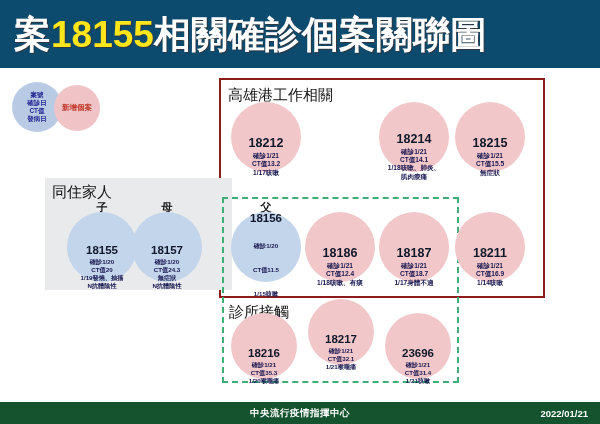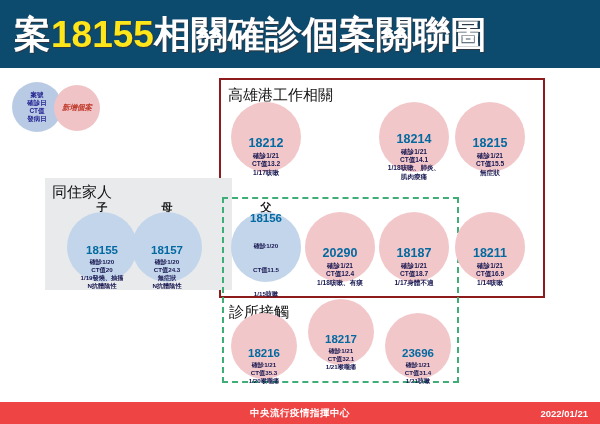--- a/index.html
+++ b/index.html
@@ -40,21 +40,21 @@
   .legend-blue{
     left:0;top:0;width:50px;height:50px;
     background:#b9cbe4;
     font-size:6.5px;line-height:1.22;
   }
   .legend-pink{
     left:42px;top:3px;width:46px;height:46px;
     background:#f0c3c6;
     font-size:7.5px;
   }
-  .legend-pink span{color:#c0392b;font-style:italic;}
+  .legend-pink span{color:#c0392b;}
 
   
   .box-port{
     position:absolute;left:219px;top:78px;width:326px;height:220px;
     border:2px solid #8e1b1b;
     background:transparent;
     box-sizing:border-box;
   }
   .box-family{
     position:absolute;left:45px;top:178px;width:187px;height:112px;
@@ -88,34 +88,34 @@
     border-radius:50%;
     display:flex;flex-direction:column;
     align-items:center;justify-content:center;
     text-align:center;
     color:#141466;
     box-sizing:border-box;
   }
   .case.pink{background:#f2c7c9;}
   .case.blue{background:#c3d5ea;}
   .case .cid{
-    font-size:12.5px;font-weight:bold;color:#0369a1;
+    font-size:12.5px;font-weight:bold;color:#0f172a;
     line-height:1.1;margin-bottom:1px;margin-top:40px;
   }
   .case .ln{
     font-size:6.6px;font-weight:bold;color:#161650;
     line-height:1.28;white-space:nowrap;
   }
   .case.small .cid{font-size:11.5px;}
   .case.small .ln{font-size:6.2px;}
 
   
   .footer{
     position:absolute;left:0;bottom:0;width:600px;height:22px;
-    background:#ef4444;
+    background:#14532d;
     display:flex;align-items:center;justify-content:center;
     color:#ffffff;
   }
   .footer-title{font-size:9.5px;font-weight:bold;letter-spacing:.5px;}
   .footer-date{
     position:absolute;right:12px;top:50%;transform:translateY(-50%);
     font-size:9.5px;font-weight:bold;
   }
 </style>
 </head>
@@ -169,21 +169,21 @@
   </div>
 
   <div class="case pink" style="left:455px;top:102px;width:70px;height:70px;">
     <div class="cid">18215</div>
     <div class="ln">確診1/21</div>
     <div class="ln">CT值15.5</div>
     <div class="ln">無症狀</div>
   </div>
 
   <div class="case pink" style="left:305px;top:212px;width:70px;height:70px;">
-    <div class="cid">20290</div>
+    <div class="cid">18186</div>
     <div class="ln">確診1/21</div>
     <div class="ln">CT值12.4</div>
     <div class="ln">1/18咳嗽、有痰</div>
   </div>
 
   <div class="case pink" style="left:379px;top:212px;width:70px;height:70px;text-align:center;">
     <div class="cid">18187</div>
     <div class="ln">確診1/21</div>
     <div class="ln">CT值18.7</div>
     <div class="ln">1/17身體不適</div>

